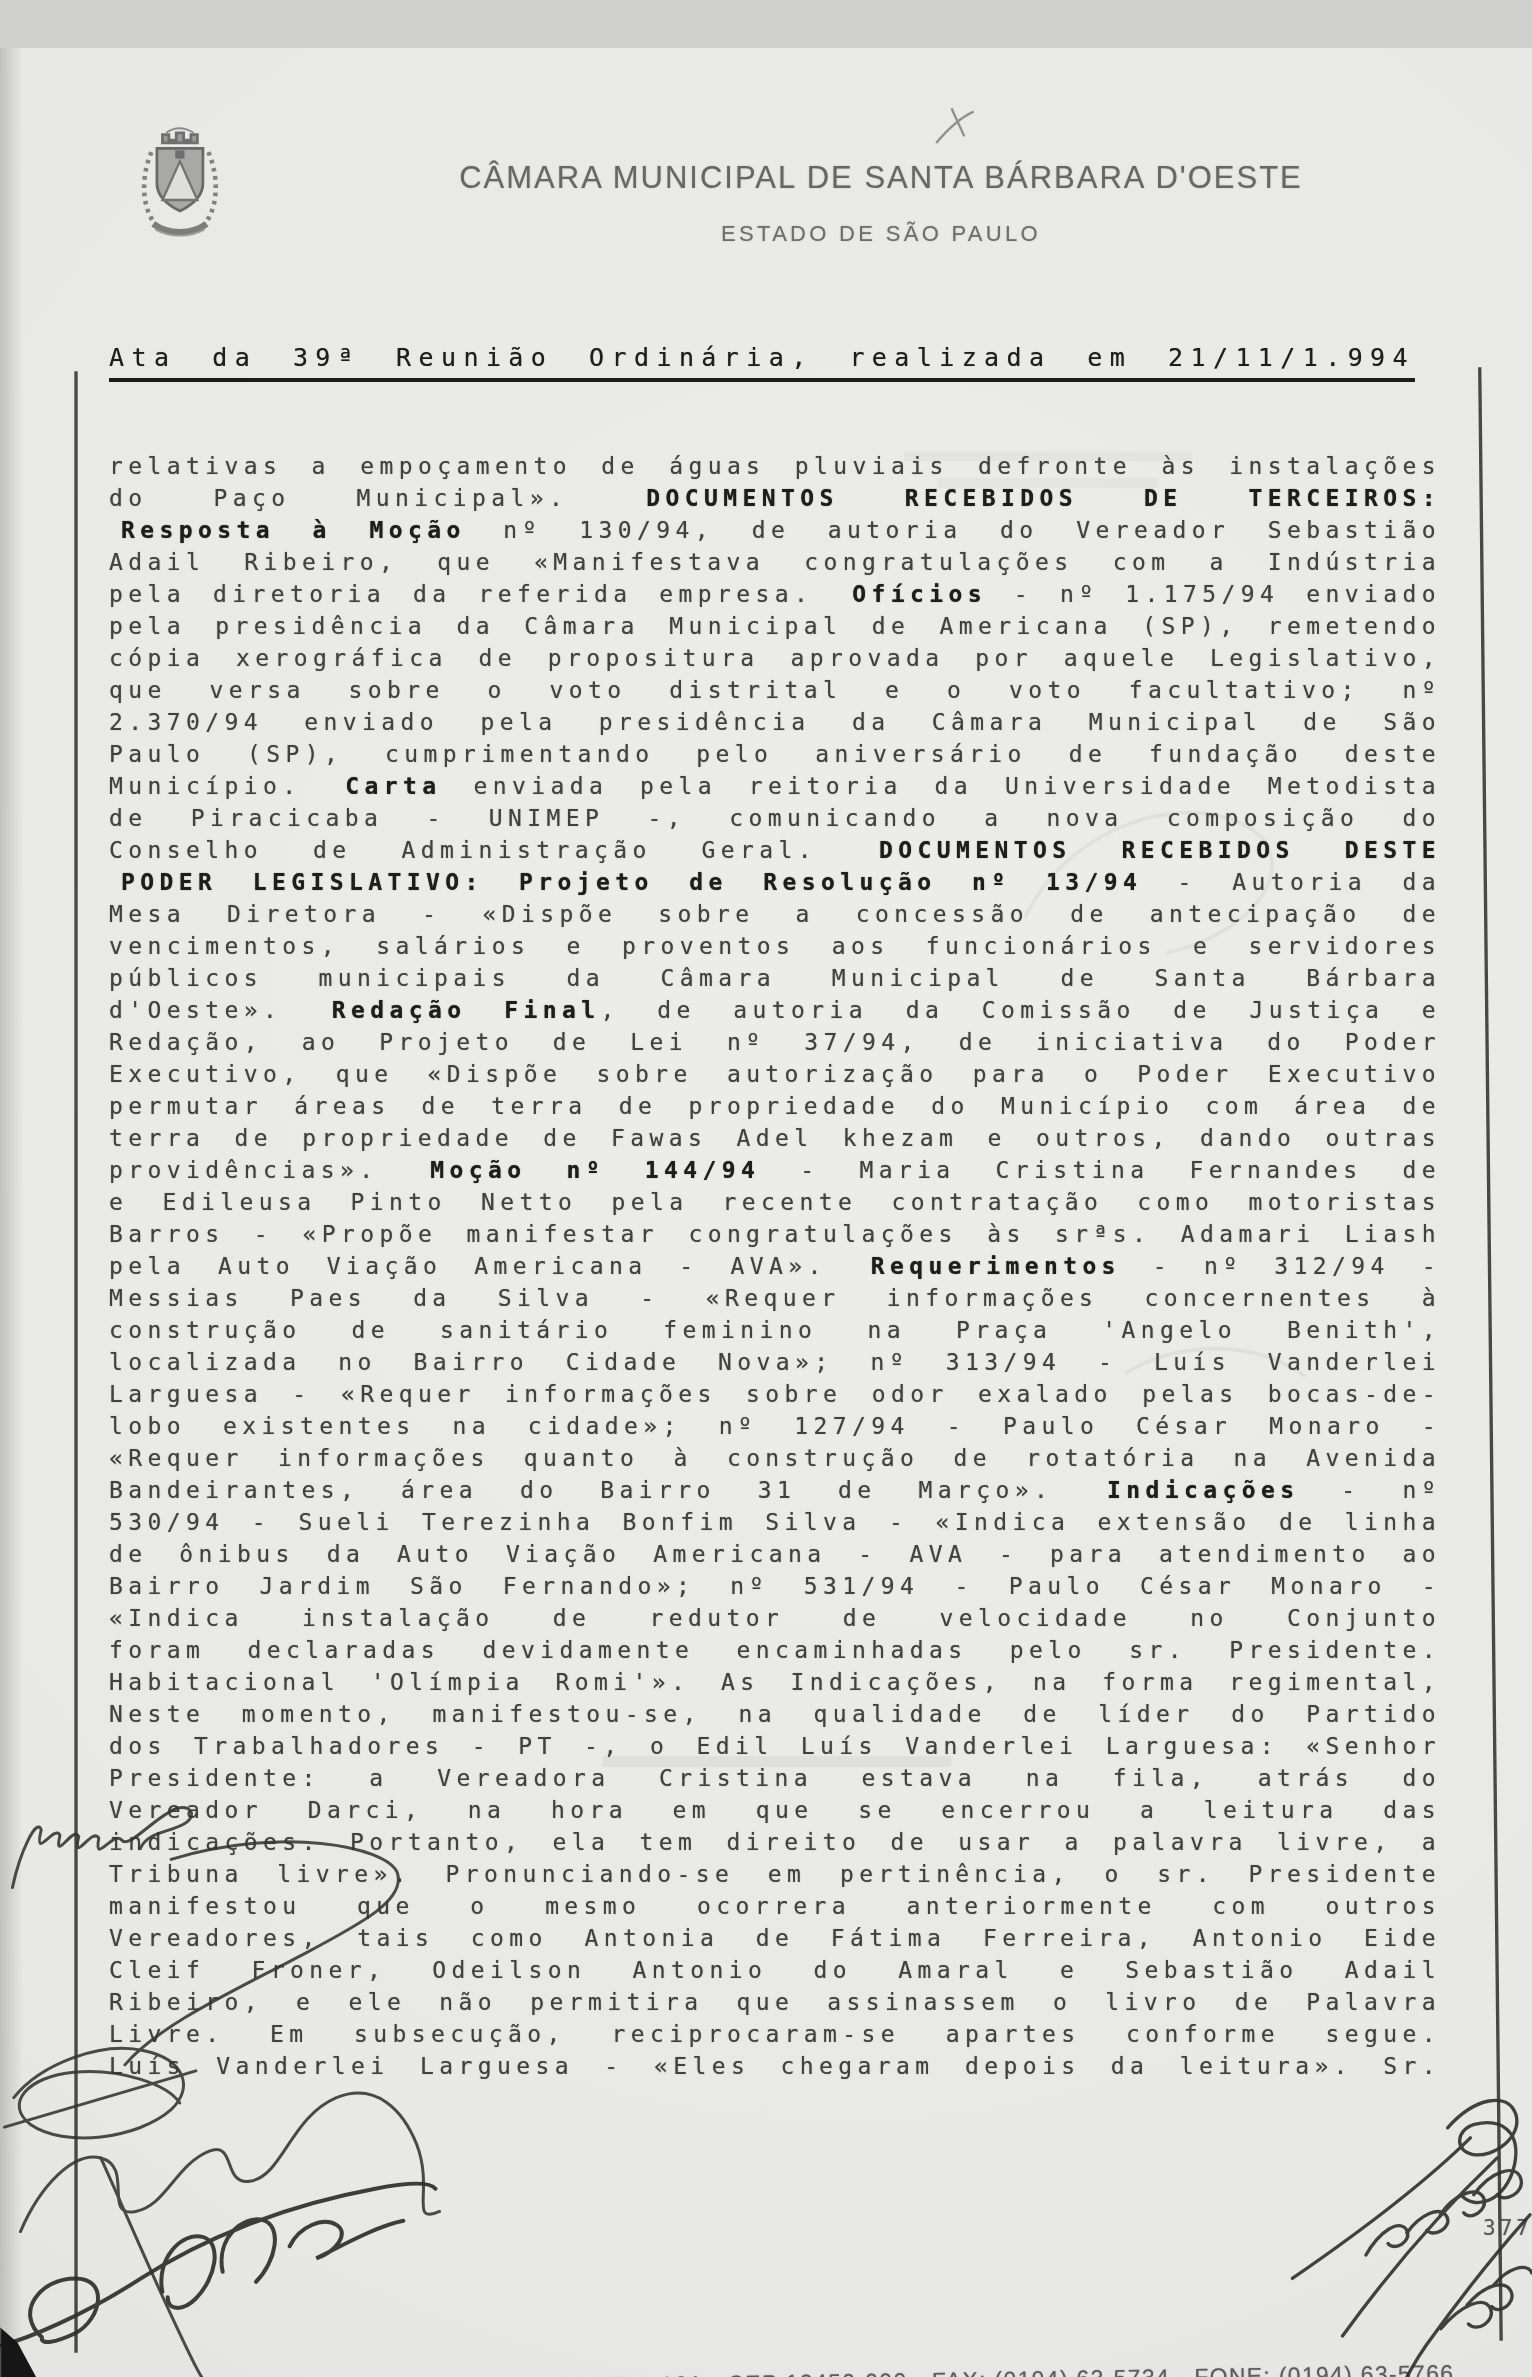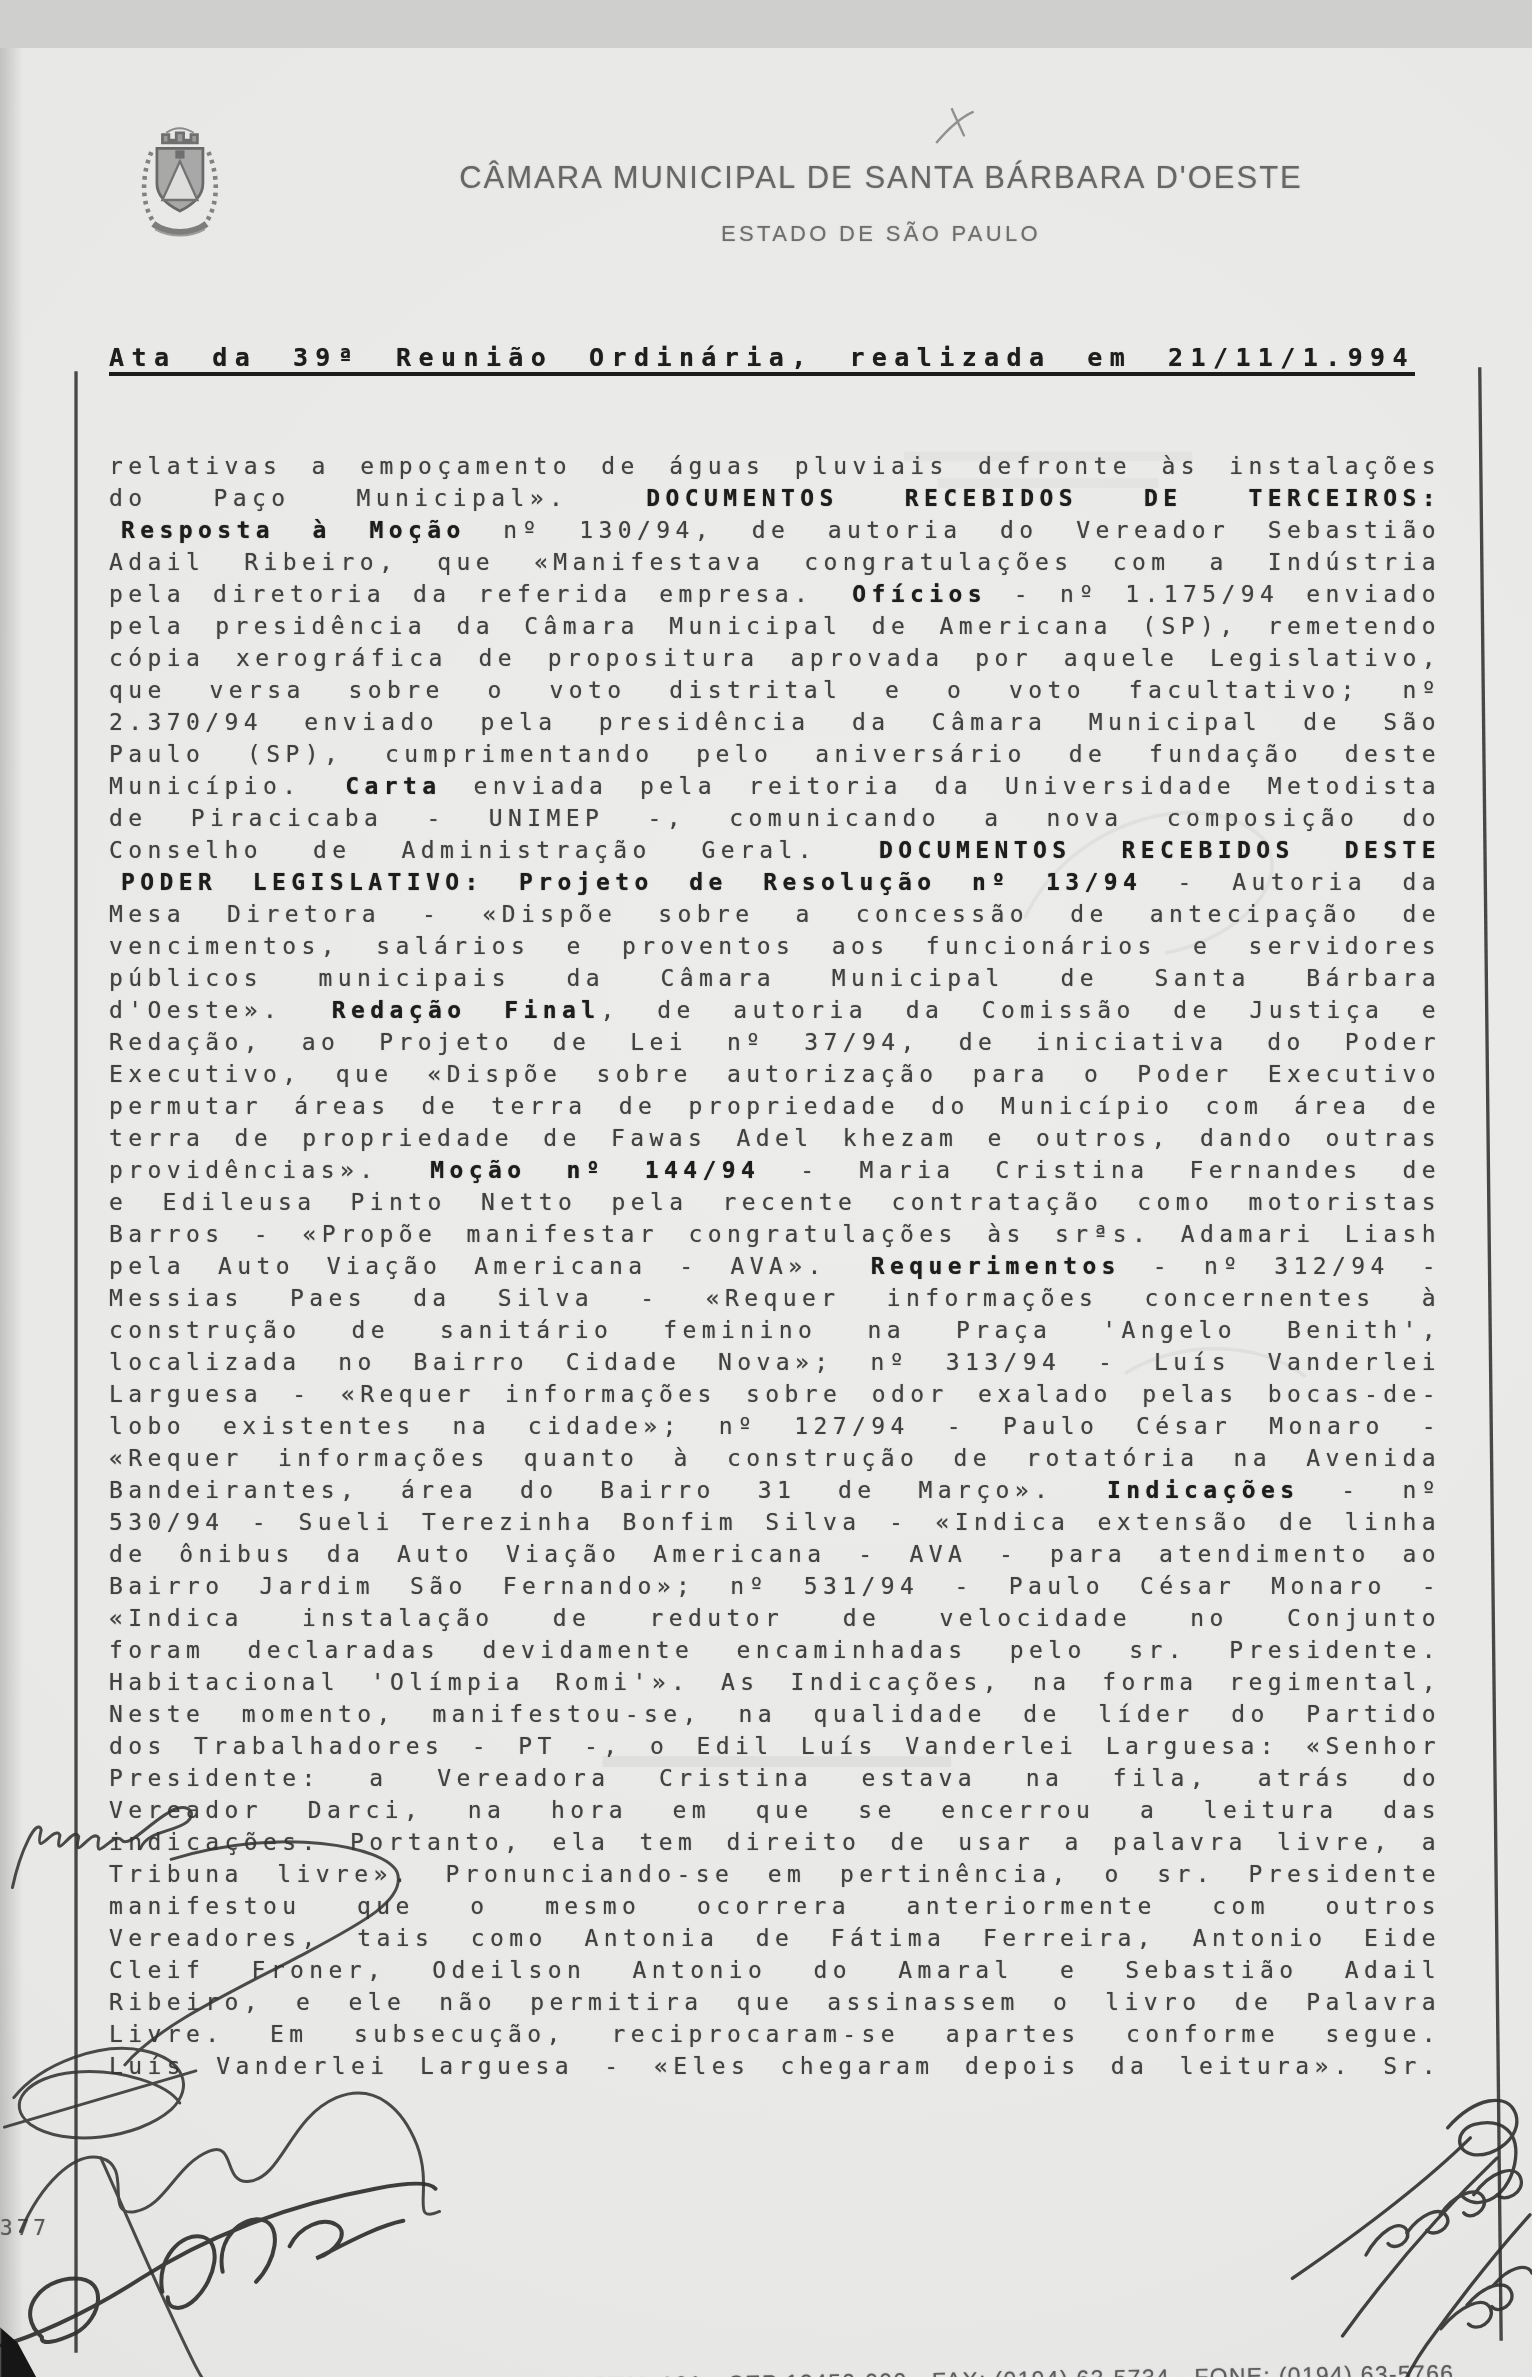--- a/index.html
+++ b/index.html
@@ -25,39 +25,39 @@
   }
   .state{
     position:absolute;left:228px;top:173px;width:1306px;text-align:center;
     font-family:"Liberation Sans", sans-serif;font-size:22px;color:#6e6e6e;
     letter-spacing:3.3px;text-shadow:0 0 1.3px rgba(110,110,110,.5);
   }
   .emblem{position:absolute;left:133px;top:72px;width:92px;height:125px;opacity:.82;filter:blur(0.3px);}
   
   .doc-title{
     position:absolute;left:109px;top:295px;width:1306px;
-    font-size:25px;font-weight:700;color:#1e1e1e;
+    font-size:25px;font-weight:400;color:#1e1e1e;
     letter-spacing:7.4px;
     text-align:justify;text-align-last:justify;
-    border-bottom:4px solid #1c1c1c;
+    padding-bottom:6px;border-bottom:4px solid #1c1c1c;
     text-shadow:0 0 0.7px rgba(20,20,20,.6);
   }
   
   .body-block{position:absolute;left:109px;top:402px;width:1332px;}
   .bline{
     height:32px;line-height:32px;
     font-size:23px;color:#414141;letter-spacing:5.4px;
     text-align:justify;text-align-last:justify;
     text-shadow:0 0 1.1px rgba(70,70,70,.55);
     white-space:normal;
   }
   .bline .b{font-weight:700;color:#1d1d1d;text-shadow:0 0 1.1px rgba(25,25,25,.7);padding-left:12px;}
   
   .page-number{
-    position:absolute;left:0;top:2168px;width:1533px;text-align:left;
+    position:absolute;left:0;top:2168px;width:1533px;text-align:right;
     font-size:21px;color:#5a5a5a;letter-spacing:4px;text-shadow:0 0 1px rgba(80,80,80,.6);
   }
   .footer-address{
     position:absolute;left:47px;top:2322px;width:1460px;text-align:center;
     font-family:"Liberation Sans", sans-serif;font-size:23px;color:#5d5d5d;
     letter-spacing:1.3px;transform:rotate(-0.85deg);
     text-shadow:0 0 1.2px rgba(90,90,90,.6);
   }
   .strokes{position:absolute;left:0;top:0;width:1533px;height:2377px;pointer-events:none;}
 </style>

